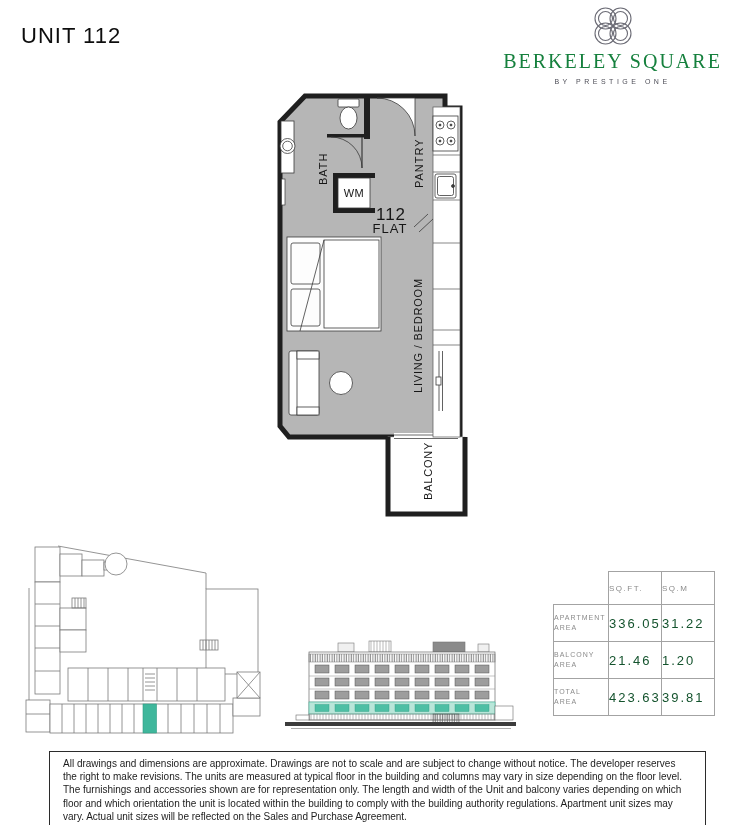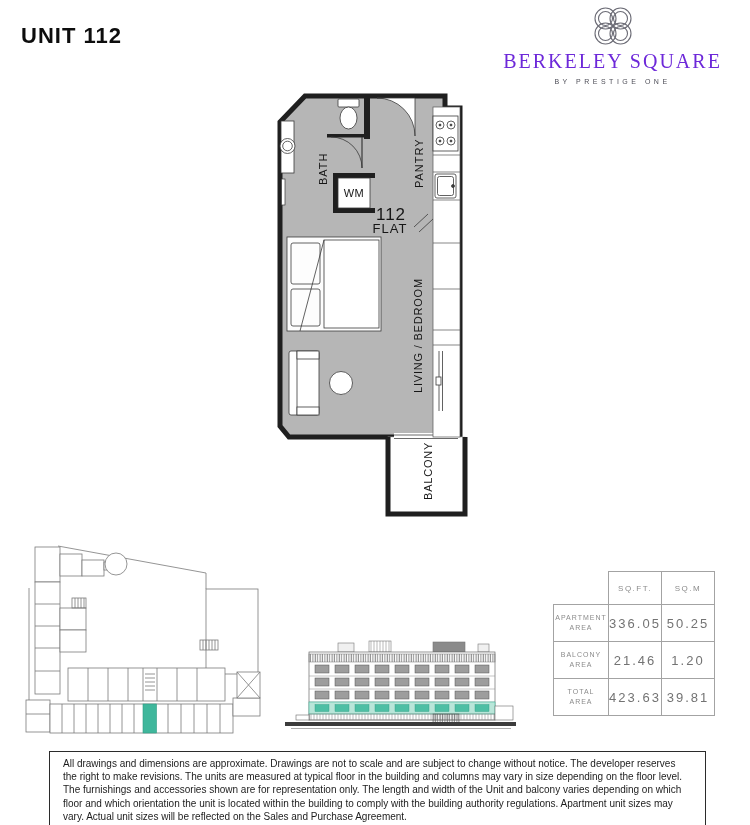--- a/index.html
+++ b/index.html
@@ -1,42 +1,42 @@
 <!DOCTYPE html>
 <html><head>
 <meta charset="utf-8">
 <style>
   * { margin:0; padding:0; box-sizing:border-box; }
   body { background:#fff; font-family:"Liberation Sans", sans-serif; }
   .page { position:relative; width:750px; height:825px; background:#fff; overflow:hidden; }
 
   
   .title-block { position:absolute; left:21px; top:20px; color:#0d0d0d; }
-  .title-line { font-size:22px; font-weight:700; letter-spacing:1px; line-height:32px; }
+  .title-line { font-size:22px; font-weight:400; letter-spacing:1px; line-height:32px; }
 
   .brand { position:absolute; left:480px; top:4px; width:265px; text-align:center; color:#3d3d47; }
   .brand-icon { display:block; margin:0 auto 2px auto; }
-  .brand-name { font-family:"Liberation Serif", serif; font-size:20px; letter-spacing:2px; color:#6d28d9; white-space:nowrap; }
+  .brand-name { font-family:"Liberation Serif", serif; font-size:20px; letter-spacing:2px; color:#15803d; white-space:nowrap; }
   .brand-tagline { margin-top:5px; font-size:7px; letter-spacing:3.5px; color:#4e4e58; }
 
   
   .floorplan { position:absolute; left:267px; top:93px; }
   .plan-label { font-family:"Liberation Sans", sans-serif; fill:#161616; }
 
   
   .keyplan { position:absolute; left:22px; top:544px; }
   .elevation { position:absolute; left:283px; top:630px; }
 
   
   .area-table { position:absolute; left:553px; top:571px; border-collapse:collapse; table-layout:fixed; }
-  .area-table td { border:1px solid #a3a3a3; text-align:center; vertical-align:middle; background:#fff; }
+  .area-table td { border:1px solid #a3a3a3; text-align:left; vertical-align:middle; background:#fff; }
   .area-table td.no-border { border:none; background:transparent; }
   .area-table .hdr { font-size:8px; letter-spacing:1.5px; color:#8b8b8b; height:33px; width:53px; }
   .area-table .rowlabel { font-size:7px; letter-spacing:1px; color:#8b8b8b; width:55px; height:37px; line-height:10px; }
-  .area-table .val { font-size:13px; letter-spacing:2px; color:#737373; width:53px; }
+  .area-table .val { font-size:13px; letter-spacing:2px; color:#14532d; width:53px; }
 
   
   .disclaimer { position:absolute; left:49px; top:751px; width:657px; height:80px;
     border:1.5px solid #2b2b2b; padding:5px 13px; font-size:10px; line-height:1.32; color:#1c1c1c; }
 </style>
 </head>
 <body>
 
 <div class="page">
 
@@ -335,21 +335,21 @@
         <td class="no-border"></td>
         <td class="hdr">SQ.FT.</td>
         <td class="hdr">SQ.M</td>
       </tr>
       <tr>
         <td class="rowlabel">
           <div>APARTMENT</div>
           <div>AREA</div>
         </td>
         <td class="val">336.05</td>
-        <td class="val">50.25</td>
+        <td class="val">31.22</td>
       </tr>
       <tr>
         <td class="rowlabel">
           <div>BALCONY</div>
           <div>AREA</div>
         </td>
         <td class="val">21.46</td>
         <td class="val">1.20</td>
       </tr>
       <tr>

